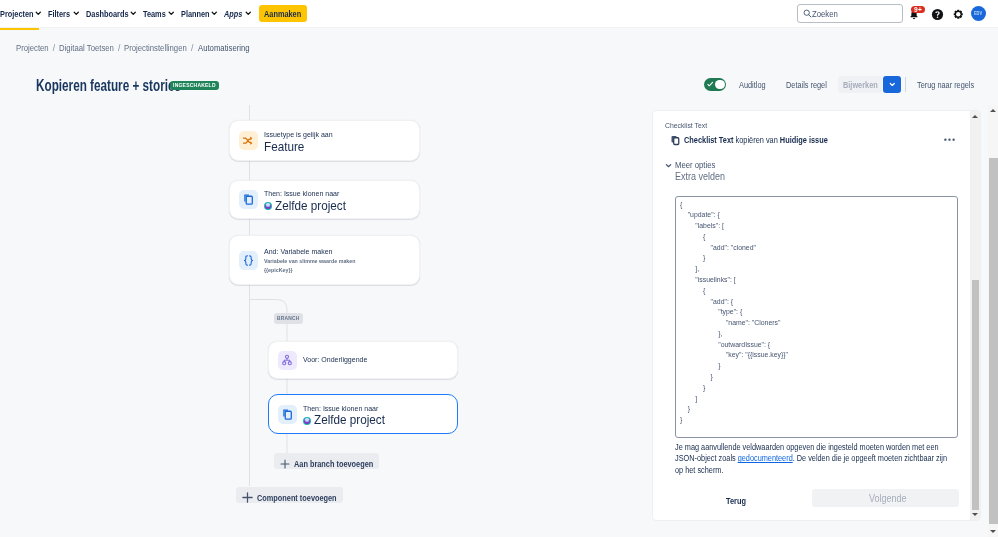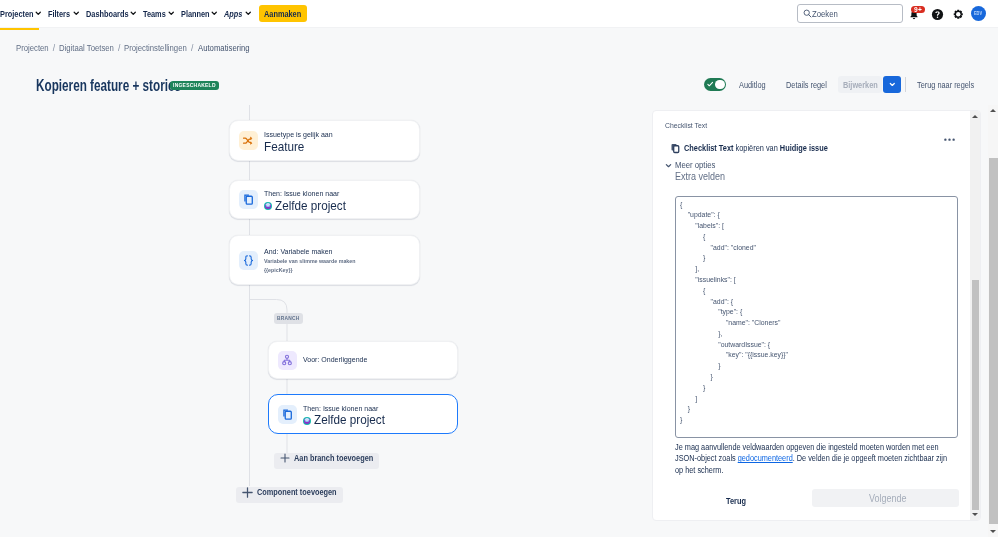--- a/index.html
+++ b/index.html
@@ -58,27 +58,27 @@
 .cicon{width:19px;height:19px;border-radius:5px;display:flex;align-items:center;justify-content:center;flex:none;margin-left:8.7px}
 .ctext{margin-left:6px;display:flex;flex-direction:column;justify-content:center}
 .ctitle{font-size:7.8px;color:#172B4D;line-height:11.5px}
 .csub{font-size:13px;color:#172B4D;line-height:11.5px;display:flex;align-items:flex-end}
 .csub .pavatar{margin-right:3px;position:relative;top:-0.8px}
 .csub2{font-size:6.2px;color:#626F86;line-height:8.6px;font-weight:700}
 .pavatar{width:8px;height:8px;border-radius:50%;flex:none;background:#17B9AE;position:relative;overflow:hidden}
 .pavatar:before{content:"";position:absolute;left:1.1px;top:1.1px;width:5.8px;height:5.8px;border-radius:50%;background:radial-gradient(circle at 50% 26%, #CBDDF8 0 30%, #8CB7F0 34% 42%, #8B30C9 52% 76%, #4F2FB5 84% 100%)}
 #branchlabel{position:absolute;left:274px;top:208px;background:#DFE1E6;border-radius:3px;height:10.5px;padding:0 3px;display:flex;align-items:center;z-index:2}
 #branchlabel .t{color:#62738D;font-size:5.7px;font-weight:700;letter-spacing:.28px;line-height:10.5px}
-.addbtn{position:absolute;background:#EBECF0;border-radius:3px;height:16px;display:flex;align-items:flex-start;padding:0 6px;cursor:pointer}
+.addbtn{position:absolute;background:#EBECF0;border-radius:3px;height:16px;display:flex;align-items:flex-end;padding:0 6px;cursor:pointer}
 .addbtn .lbl{font-size:8.6px;font-weight:700;color:#2C3E5D;margin-left:4px}
 
 
 #panel{position:absolute;left:652px;top:110px;width:329px;height:411px;background:#fff;border:1px solid #EEEFF2;border-radius:4px;overflow:hidden}
 #plabel{position:absolute;left:665px;top:121px;font-size:7.6px;color:#44546F;line-height:9px}
-#ptitlerow{position:absolute;left:670px;top:141px;display:flex;align-items:flex-end;height:13px}
+#ptitlerow{position:absolute;left:670px;top:133px;display:flex;align-items:flex-end;height:13px}
 #ptitle{font-size:9.2px;color:#172B4D;margin-left:3.5px;white-space:nowrap;line-height:12px}
 #ptitle b{font-weight:700}
 #pdots{position:absolute;left:943px;top:133px;width:12px;height:14px;display:flex;align-items:center;justify-content:center;cursor:pointer}
 #meeropties{position:absolute;left:665px;top:159px;display:flex;align-items:center;cursor:pointer;height:12px}
 #meeropties .lbl{font-size:8.6px;color:#44546F;margin-left:3px;line-height:11px}
 #extralabel{position:absolute;left:675px;top:172px;font-size:10px;color:#626F86;line-height:9px}
 #jsonbox{position:absolute;left:675px;top:196px;width:283px;height:242px;border:1px solid #8993A4;border-radius:3px;background:#fff;overflow:hidden}
 #jsonbox pre{position:absolute;left:4px;top:2.5px;font-family:"Liberation Sans",sans-serif;font-size:8px;line-height:10.78px;color:#44546F;white-space:pre;transform:scaleX(.86);transform-origin:left top}
 #helptext{position:absolute;left:675px;top:442px;width:326px;font-size:8.5px;line-height:11.3px;color:#172B4D;transform:scaleX(0.862);transform-origin:left top}
 #helptext a{color:#0C66E4;text-decoration:underline;cursor:pointer}

